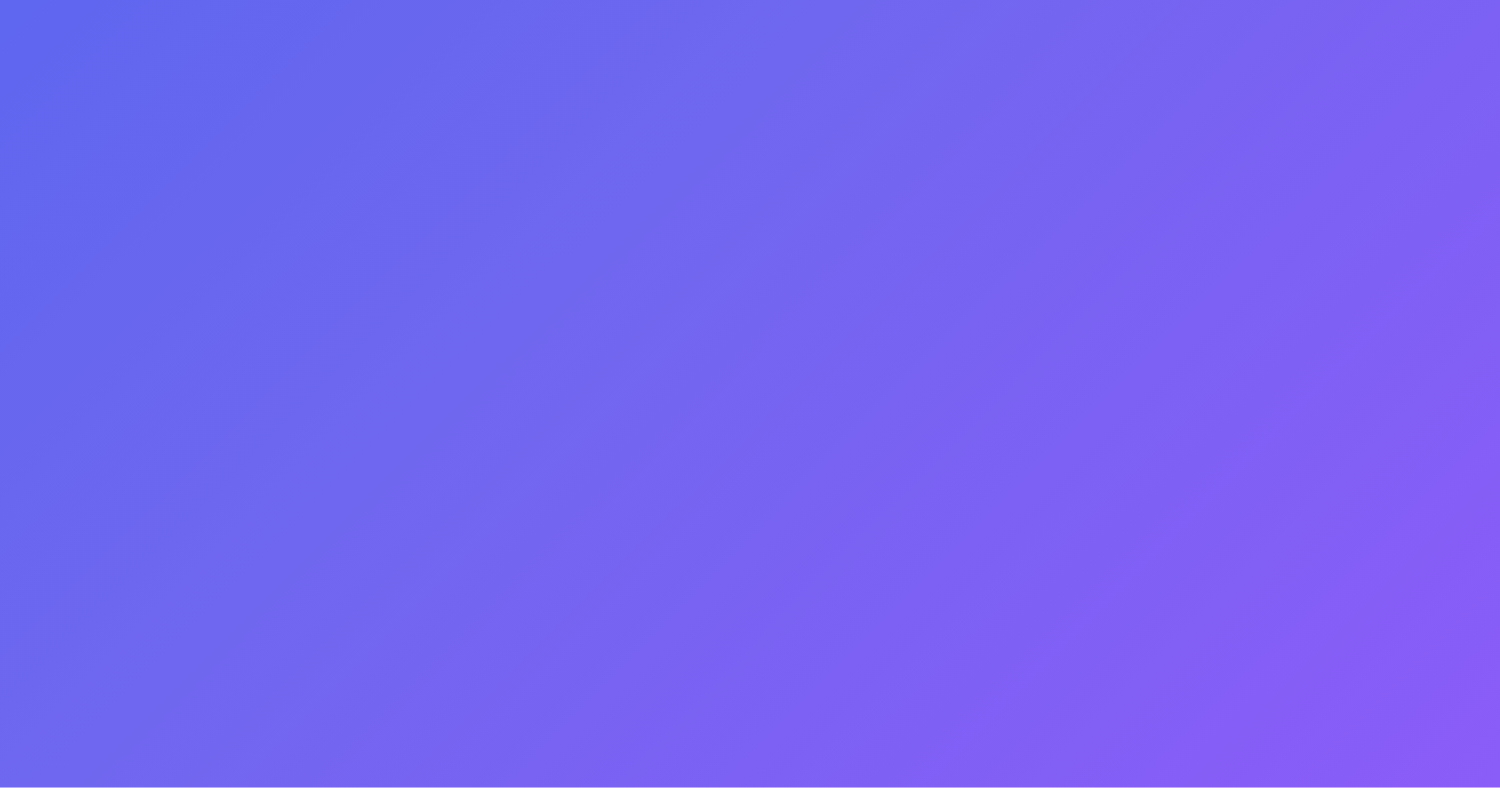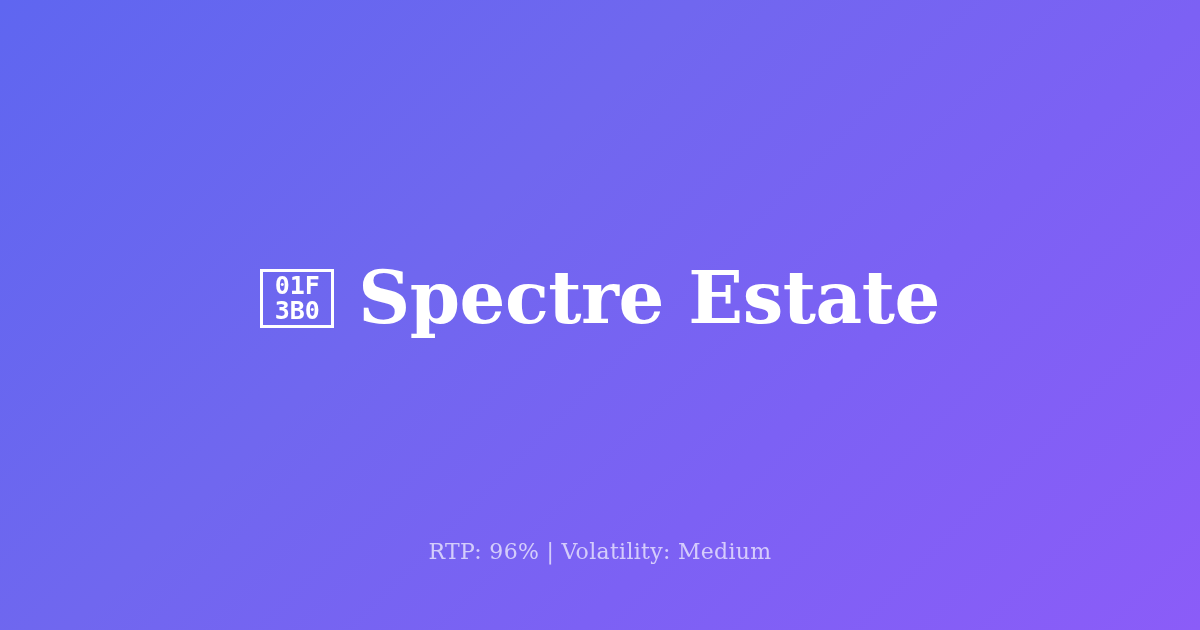--- a/index.html
+++ b/index.html
@@ -95,29 +95,18 @@
     white-space:nowrap;
   }
 </style>
 </head>
 <body>
 
 <div class="og-card">
 
   <div class="center-block">
 
-    <div class="title-row">
-
-      <span class="tofu">
-        <span>01F</span>
-        <span>3B0</span>
-      </span>
-
-      <h1 class="title-text">Spectre Estate</h1>
-
-    </div>
 
 
   </div>
 
-  <div class="footer-meta">RTP: 96% | Volatility: Medium</div>
 
 </div>
 
 </body></html>

